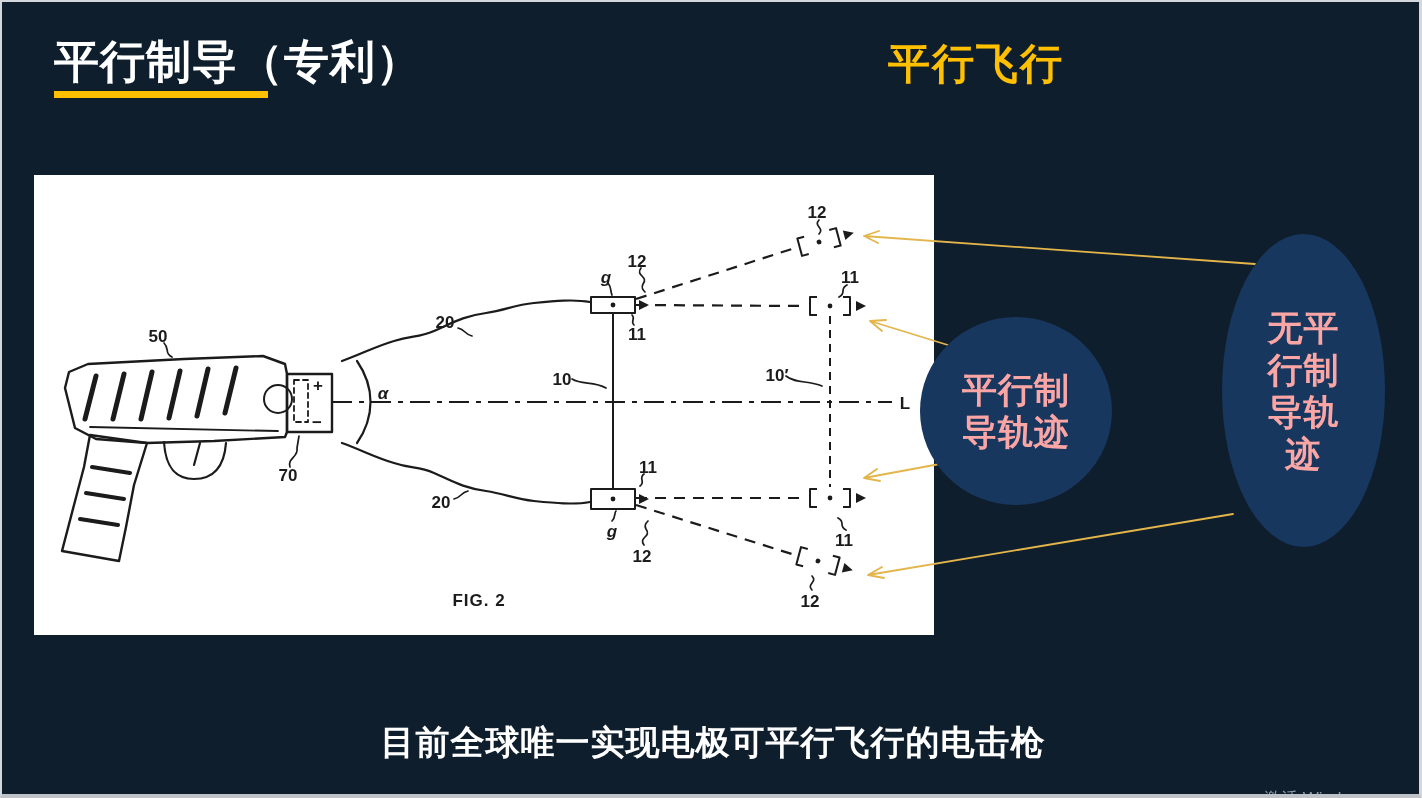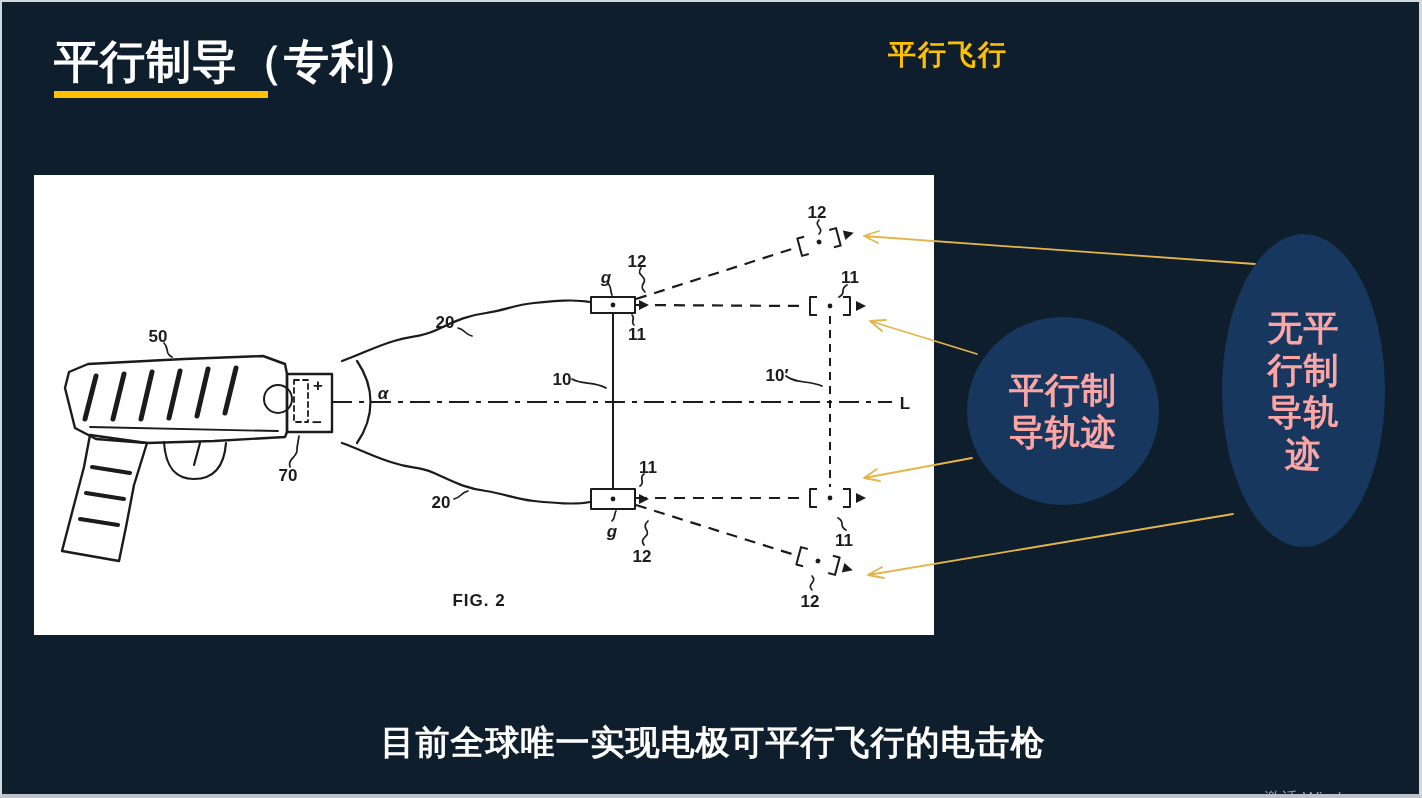--- a/index.html
+++ b/index.html
@@ -9,35 +9,35 @@
     border:2px solid #d4d8dc;border-right-width:3px;border-bottom:4px solid #bfc3c7;
     font-family:"Liberation Sans",sans-serif;
   }
   .title{
     position:absolute;left:52px;top:30px;color:#ffffff;
     font-size:45px;font-weight:700;letter-spacing:1px;white-space:nowrap;
   }
   .title-underline{position:absolute;left:52px;top:89px;width:214px;height:7px;background:#ffc000;}
   .subtitle{
     position:absolute;left:886px;top:34px;color:#ffc000;
-    font-size:28px;font-weight:700;letter-spacing:2px;white-space:nowrap;
+    font-size:42px;font-weight:700;letter-spacing:2px;white-space:nowrap;
   }
   .logo{
     position:absolute;left:1238px;top:2px;color:#1b5eb5;
     font-size:41px;font-weight:700;font-style:italic;letter-spacing:1px;white-space:nowrap;
   }
   .figure-box{position:absolute;left:32px;top:173px;width:900px;height:460px;background:#ffffff;}
   .figure-box svg{display:block;width:900px;height:460px;}
   .arrows-overlay{position:absolute;left:0;top:0;width:1422px;height:798px;pointer-events:none;}
   .callout{
     position:absolute;border-radius:50%;background:#17375e;color:#fca5a5;
     display:flex;align-items:center;justify-content:center;text-align:center;
     font-weight:700;font-size:35px;line-height:1.2;white-space:pre-line;letter-spacing:1px;
   }
-  .callout-left{left:965px;top:315px;width:192px;height:188px;}
+  .callout-left{left:918px;top:315px;width:192px;height:188px;}
   .callout-right{left:1220px;top:232px;width:163px;height:313px;}
   .caption{
     position:absolute;left:0;top:718px;width:1422px;text-align:center;
     color:#ffffff;font-size:34px;font-weight:700;letter-spacing:1px;
   }
   .watermark{
     position:absolute;left:1262px;top:785px;color:#8f9aa5;font-size:17px;white-space:nowrap;
   }
   .fig-label{font-family:"Liberation Sans",sans-serif;font-size:17px;font-weight:600;fill:#1b1b1b;}
   .fig-label-i{font-style:italic;}

